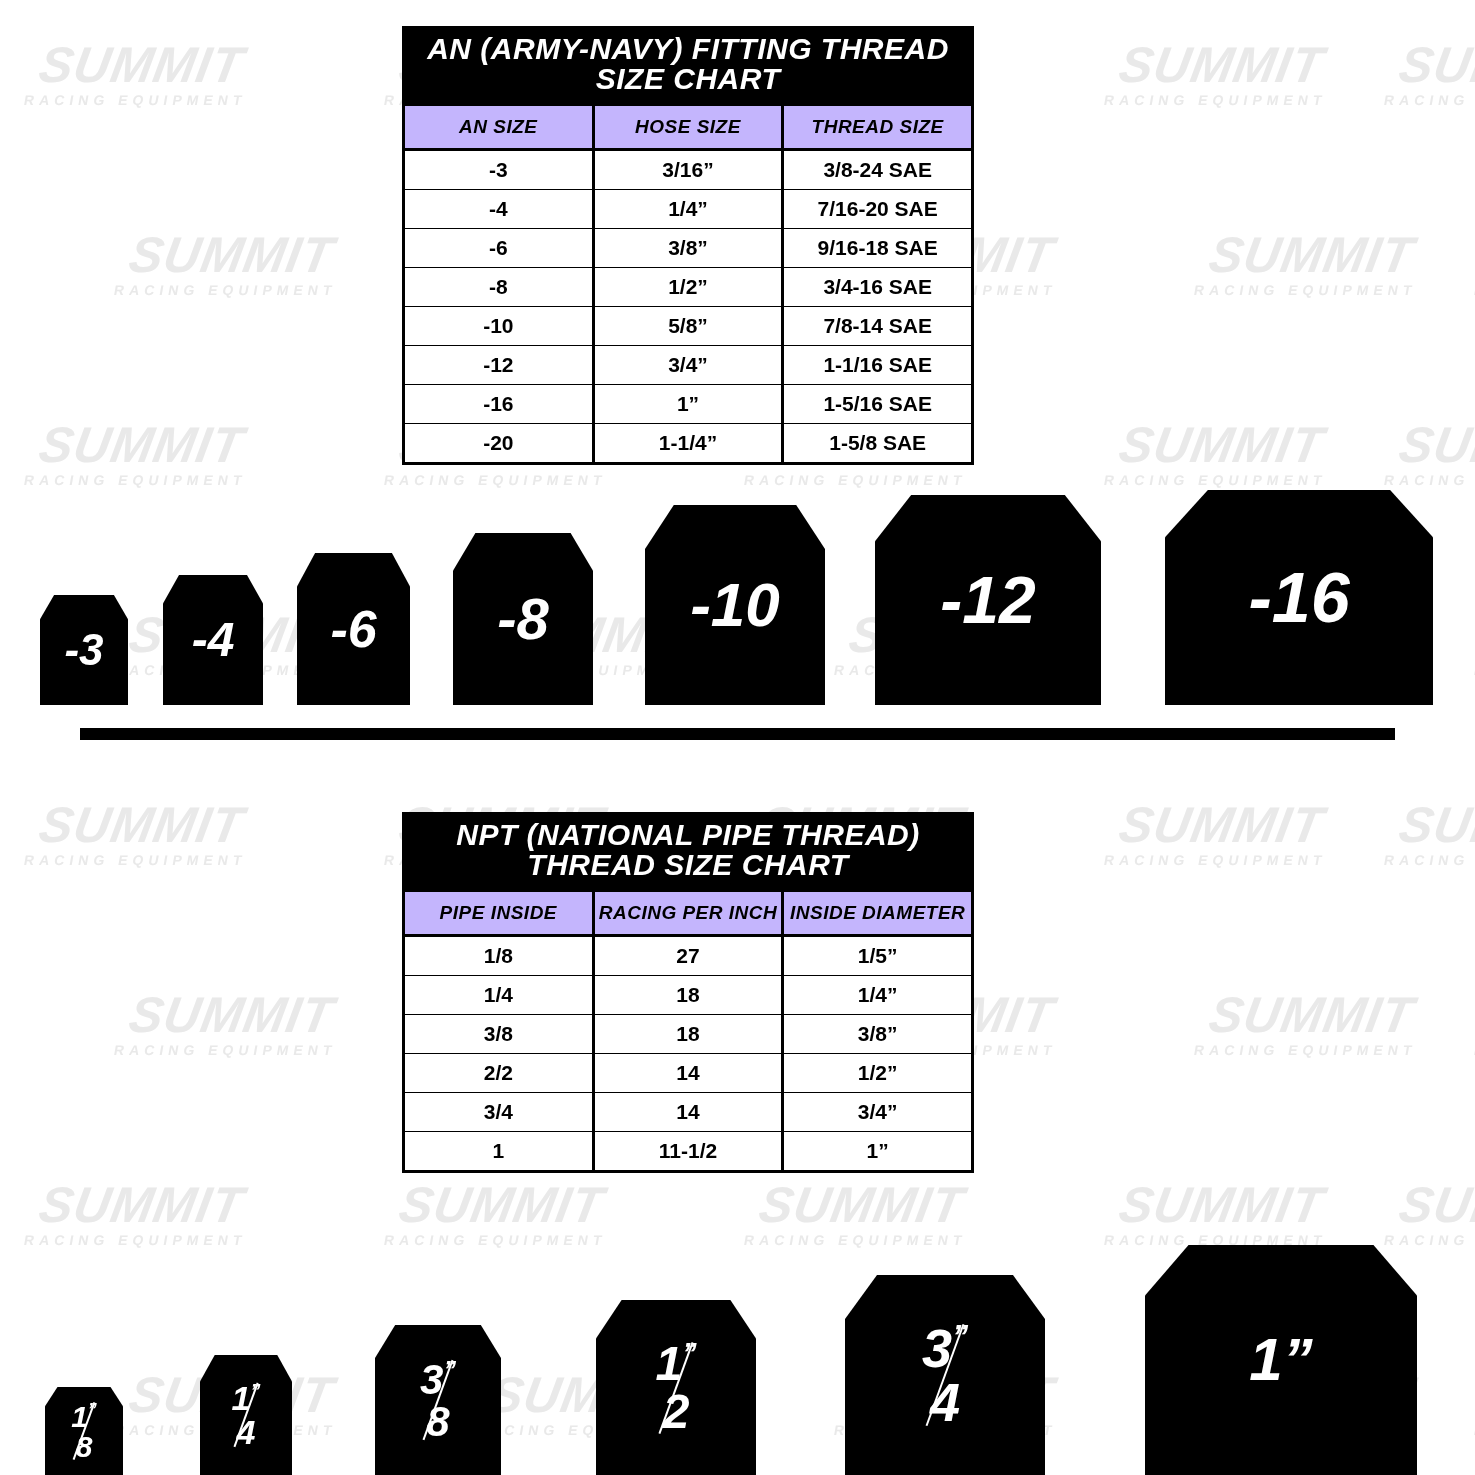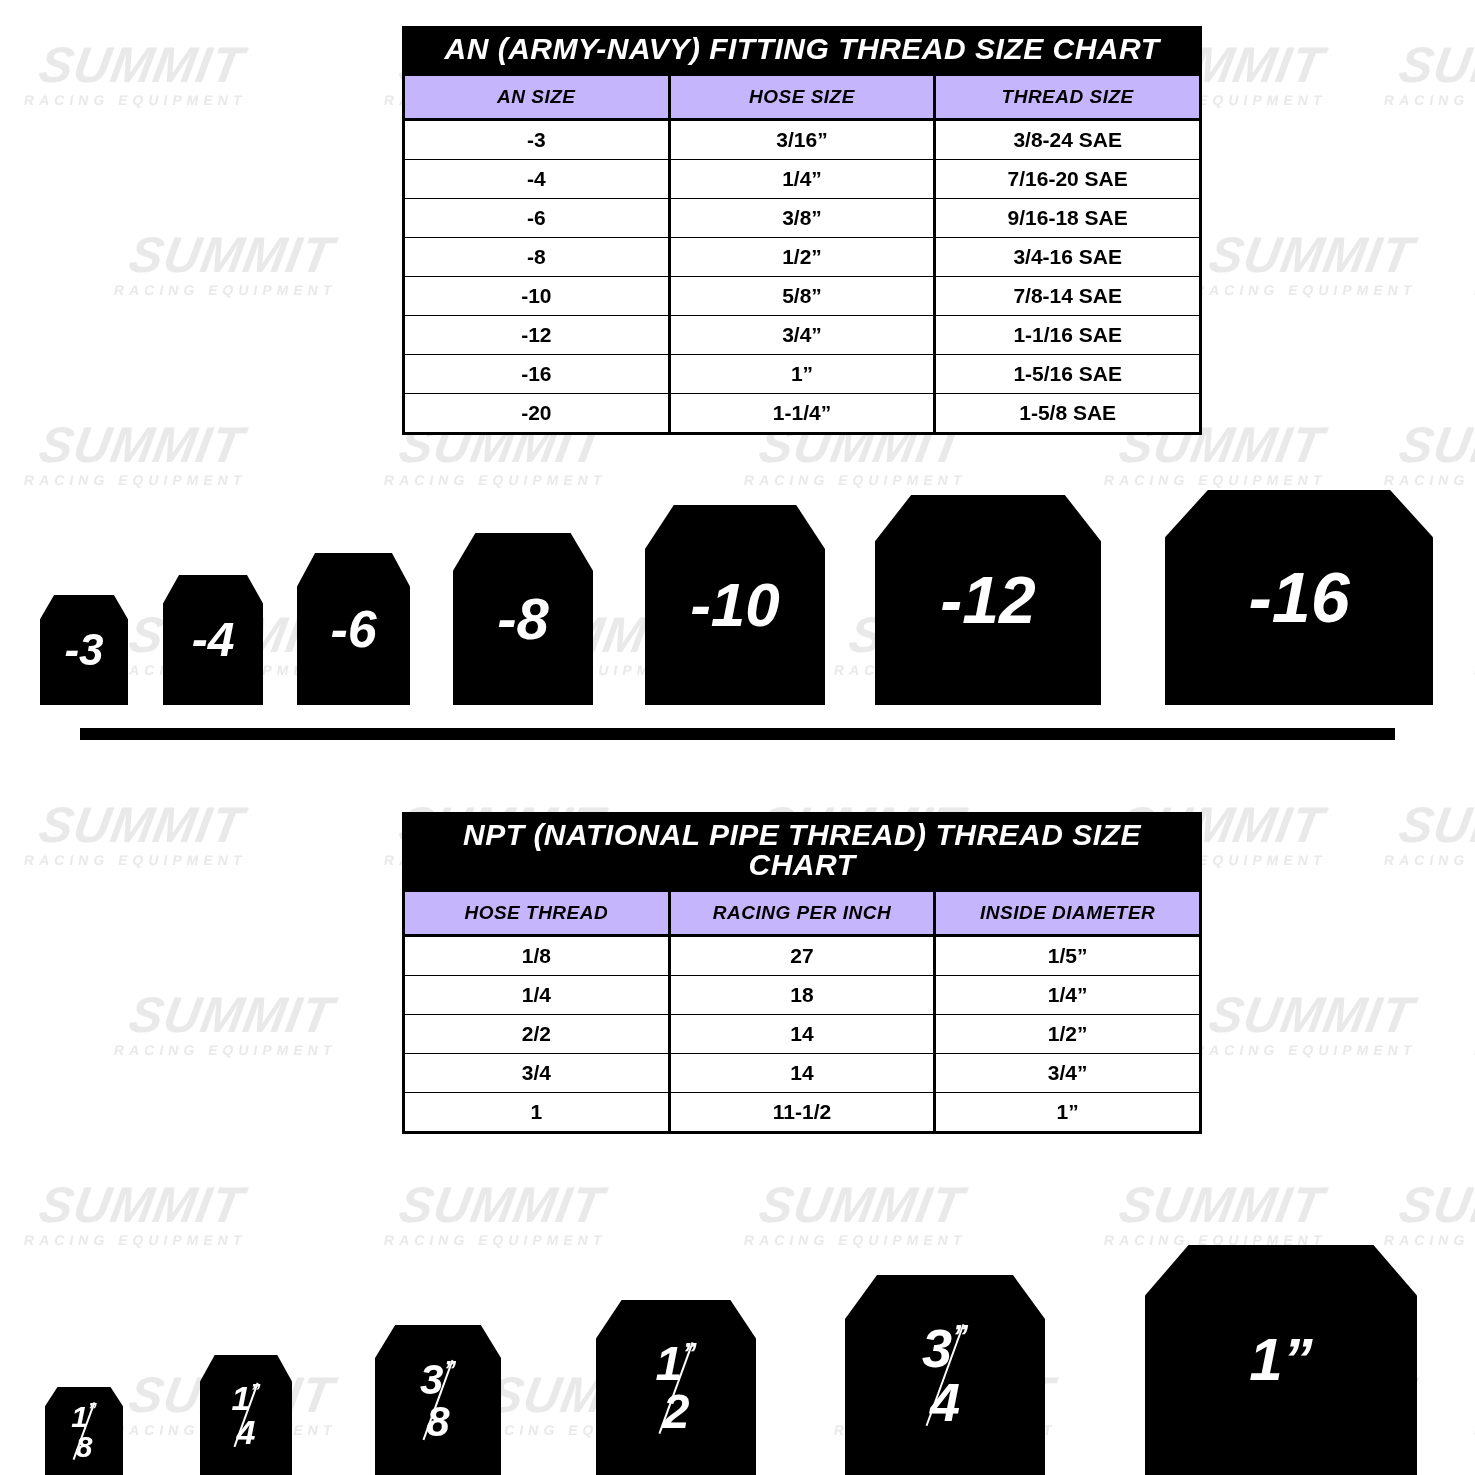--- a/index.html
+++ b/index.html
@@ -50,21 +50,21 @@
     position: relative;
     z-index: 1;
     width: 1475px;
     height: 1475px;
   }
 
   
   .chart-block {
     position: absolute;
     left: 402px;
-    width: 800px;
+    width: 572px;
   }
   #an-chart { top: 26px; }
   #npt-chart { top: 812px; }
 
   table.chart {
     width: 100%;
     border-collapse: collapse;
     table-layout: fixed;
   }
   table.chart caption {
@@ -454,35 +454,40 @@
       </div>
     </div>
 
   <div id="divider"></div>
 
   <div class="chart-block" id="npt-chart">
     <table class="chart">
       <caption>NPT (NATIONAL PIPE THREAD) THREAD SIZE CHART</caption>
       <thead>
         <tr>
-          <th>HOSE THREAD</th>
+          <th>PIPE INSIDE</th>
           <th>RACING PER INCH</th>
           <th>INSIDE DIAMETER</th>
         </tr>
       </thead>
       <tbody id="npt-chart-body">
           <tr>
             <td>1/8</td>
             <td>27</td>
             <td>1/5”</td>
           </tr>
           <tr>
             <td>1/4</td>
             <td>18</td>
             <td>1/4”</td>
+          </tr>
+          <tr>
+            <td>3/8</td>
+            <td>18</td>
+            <td>3/8”</td>
           </tr>
           <tr>
             <td>2/2</td>
             <td>14</td>
             <td>1/2”</td>
           </tr>
           <tr>
             <td>3/4</td>
             <td>14</td>
             <td>3/4”</td>

